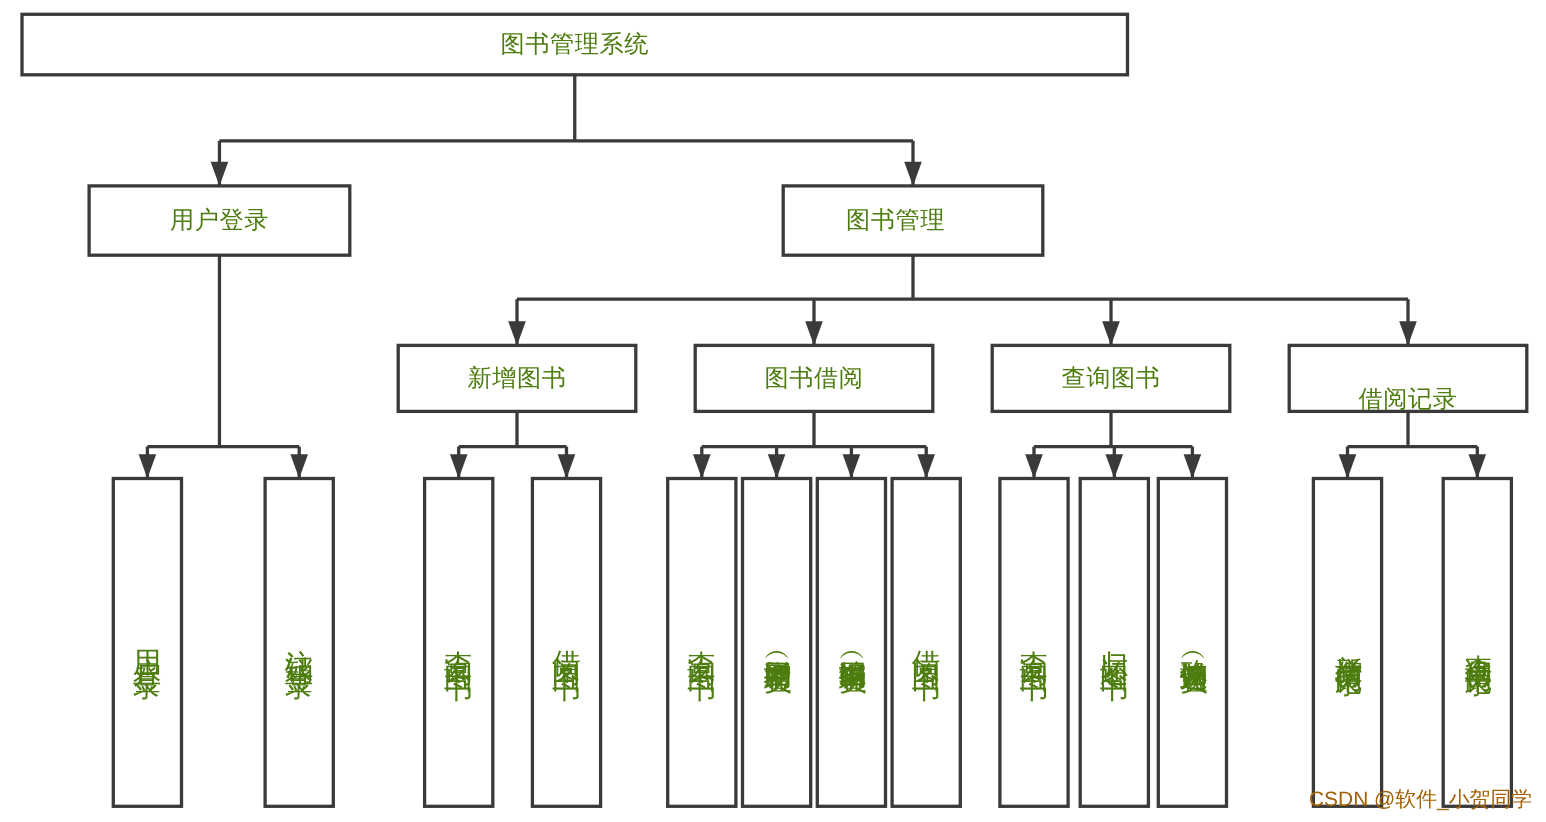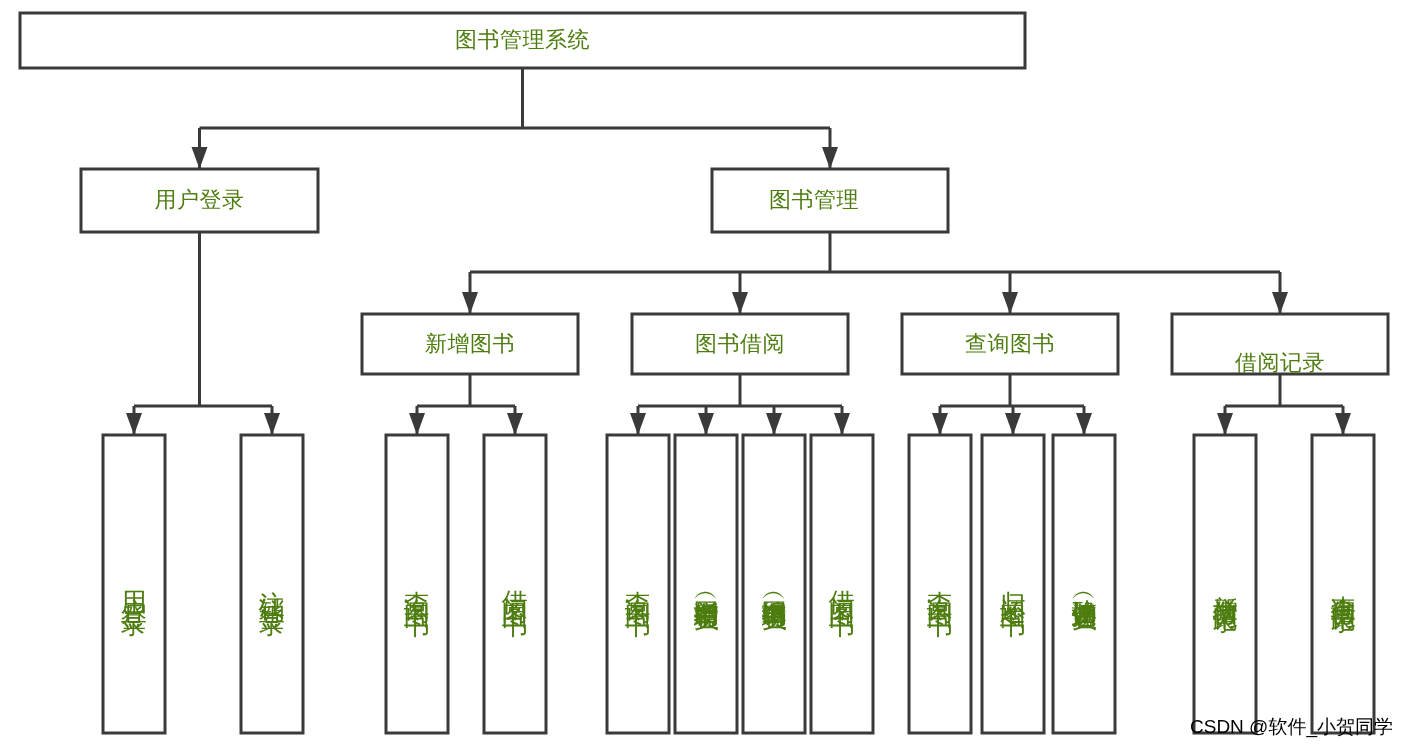--- a/index.html
+++ b/index.html
@@ -60,21 +60,21 @@
   .node-label.vertical {
     writing-mode: vertical-rl;
     text-orientation: upright;
     font-size: 25px;
     line-height: 1.25;
     letter-spacing: 2px;
     white-space: nowrap;
   }
   .watermark {
     position: absolute;
-    color: #000000;
+    color: #a16207;
     font-size: 19px;
     font-family: "Liberation Sans", "DejaVu Sans", sans-serif;
     white-space: nowrap;
     pointer-events: none;
   }
 </style>
 </head>
 <body>
 
 <div id="diagram-root">

